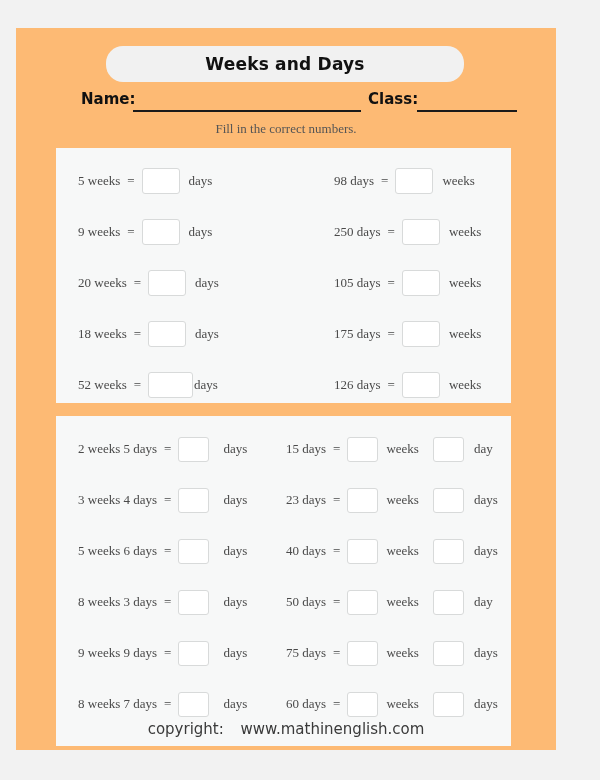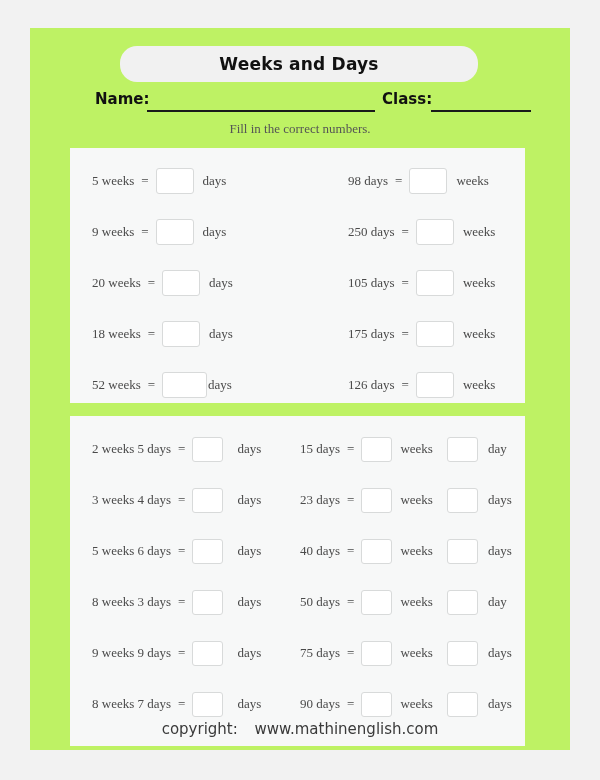--- a/index.html
+++ b/index.html
@@ -9,25 +9,25 @@
   body {
     width: 600px;
     height: 780px;
     background: #f2f2f2;
     font-family: "Liberation Serif", "DejaVu Serif", serif;
     overflow: hidden;
   }
 
   #sheet {
     position: absolute;
-    left: 30px;
+    left: 16px;
     top: 28px;
     width: 540px;
     height: 722px;
-    background: #bef264;
+    background: #fdba74;
   }
 
   
   #title-pill {
     position: absolute;
     left: 90px;
     top: 18px;
     width: 358px;
     height: 36px;
     background: #f1f1f1;
@@ -353,21 +353,21 @@
     </div>
 
     <div class="prob-row" style="top:271px;">
       <div class="prob left">
         <span class="lbl">8 weeks 7 days</span>
         <span class="eq">=</span>
         <span class="answer-box"></span>
         <span class="unit">days</span>
       </div>
       <div class="prob right">
-        <span class="lbl">90 days</span>
+        <span class="lbl">60 days</span>
         <span class="eq">=</span>
         <span class="answer-box"></span>
         <span class="unit-mid">weeks</span>
         <span class="answer-box"></span>
         <span class="unit-end">days</span>
       </div>
     </div>
 
   </div>
 

